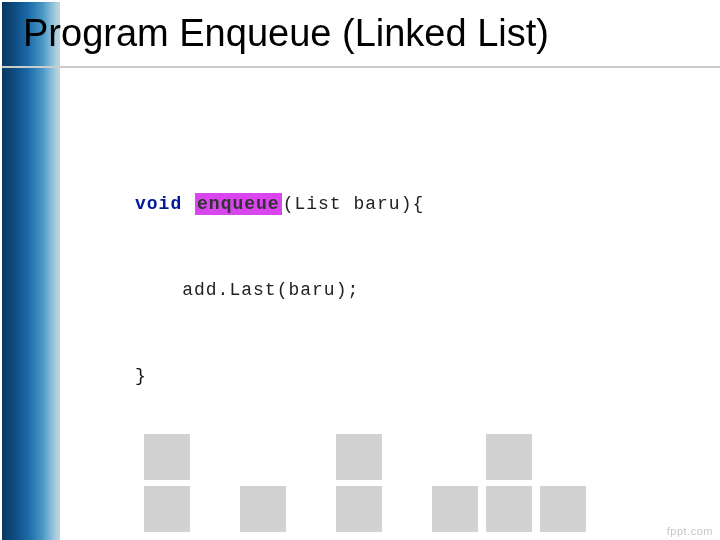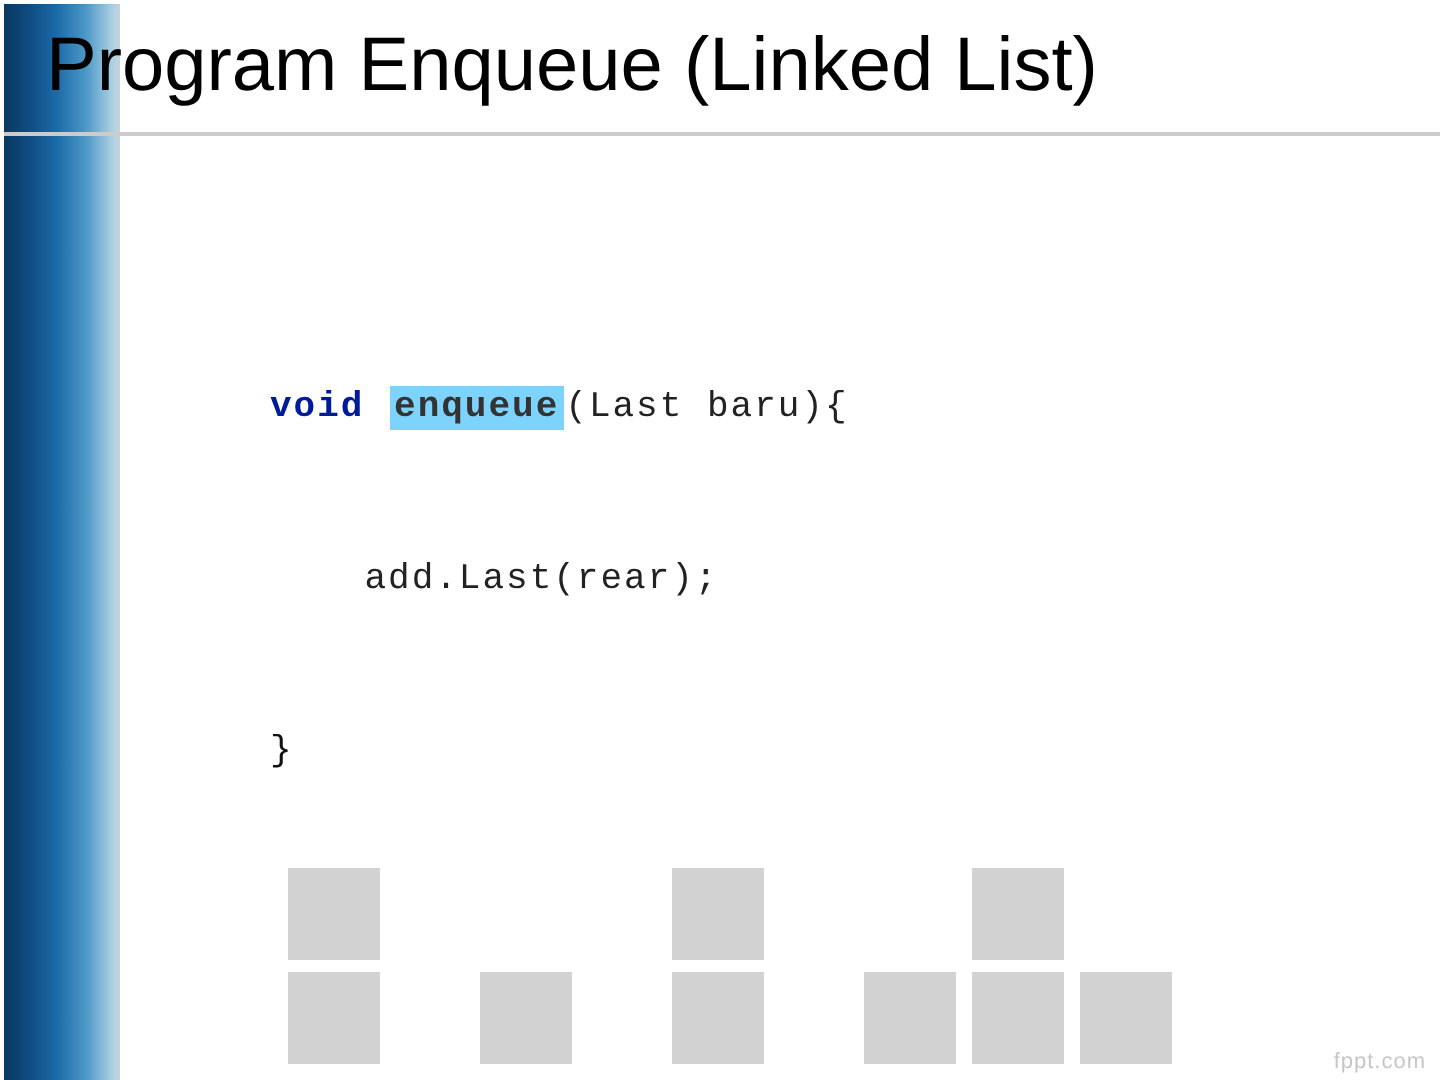--- a/index.html
+++ b/index.html
@@ -43,21 +43,21 @@
     position: absolute;
     left: 130px; top: 130px;
     font-family: "Courier New", Courier, monospace;
     font-size: 18px;
     line-height: 28px;
     color: #333;
     letter-spacing: 1px;
     white-space: pre;
   }
   .kw-void { color: #001a9c; font-weight: bold; margin-top: 36px; }
-  .fn-name { background: #7dd3fc; color: #333; font-weight: bold; padding: 1px 2px; }
+  .fn-name { background: #d946ef; color: #333; font-weight: bold; padding: 1px 2px; }
   .plain { color: #222; }
   .ident-green { color: #3ba26a; }
   .op { color: #333; }
   .punct { color: #111; }
   .codebox .row { display: block; }
 
   
   .decor { position: absolute; bottom: 0; left: 58px; width: 662px; height: 120px; }
   .sq { position: absolute; background: #d2d2d2; }
   .sq.a { left: 84px;  width: 46px; height: 46px; bottom: 62px; }
@@ -85,22 +85,22 @@
 <body>
 
 <div class="slide">
 
   <div class="sidebar"></div>
 
   <div class="title">Program Enqueue (Linked List)</div>
   <div class="title-underline"></div>
 
   <div class="codebox">
-    <span class="row"><span class="kw-void">void</span> <span class="fn-name">enqueue</span><span class="plain">(Last baru){</span></span>
-    <span class="row">    <span class="plain">add.Last(rear);</span></span>
+    <span class="row"><span class="kw-void">void</span> <span class="fn-name">enqueue</span><span class="plain">(List baru){</span></span>
+    <span class="row">    <span class="plain">add.Last(baru);</span></span>
     <span class="row"><span class="punct">}</span></span>
   </div>
 
   <div class="decor">
     <div class="sq a"></div>
     <div class="sq b"></div>
     <div class="sq c"></div>
     <div class="sq d"></div>
     <div class="sq e"></div>
     <div class="sq f"></div>

